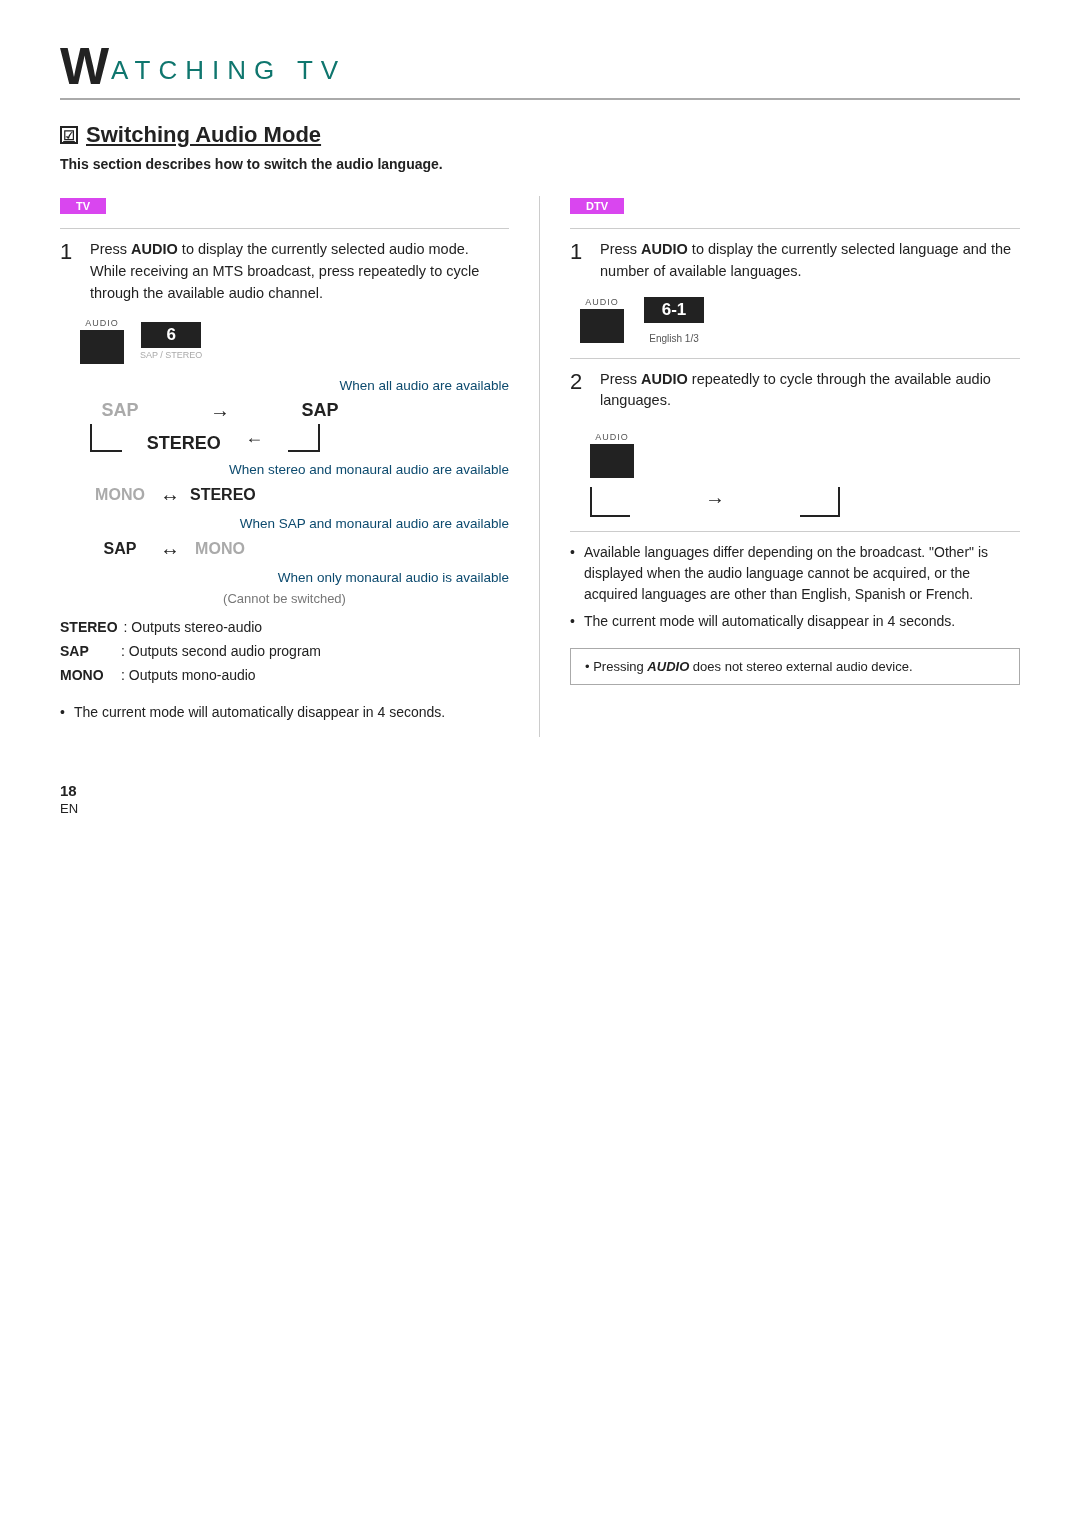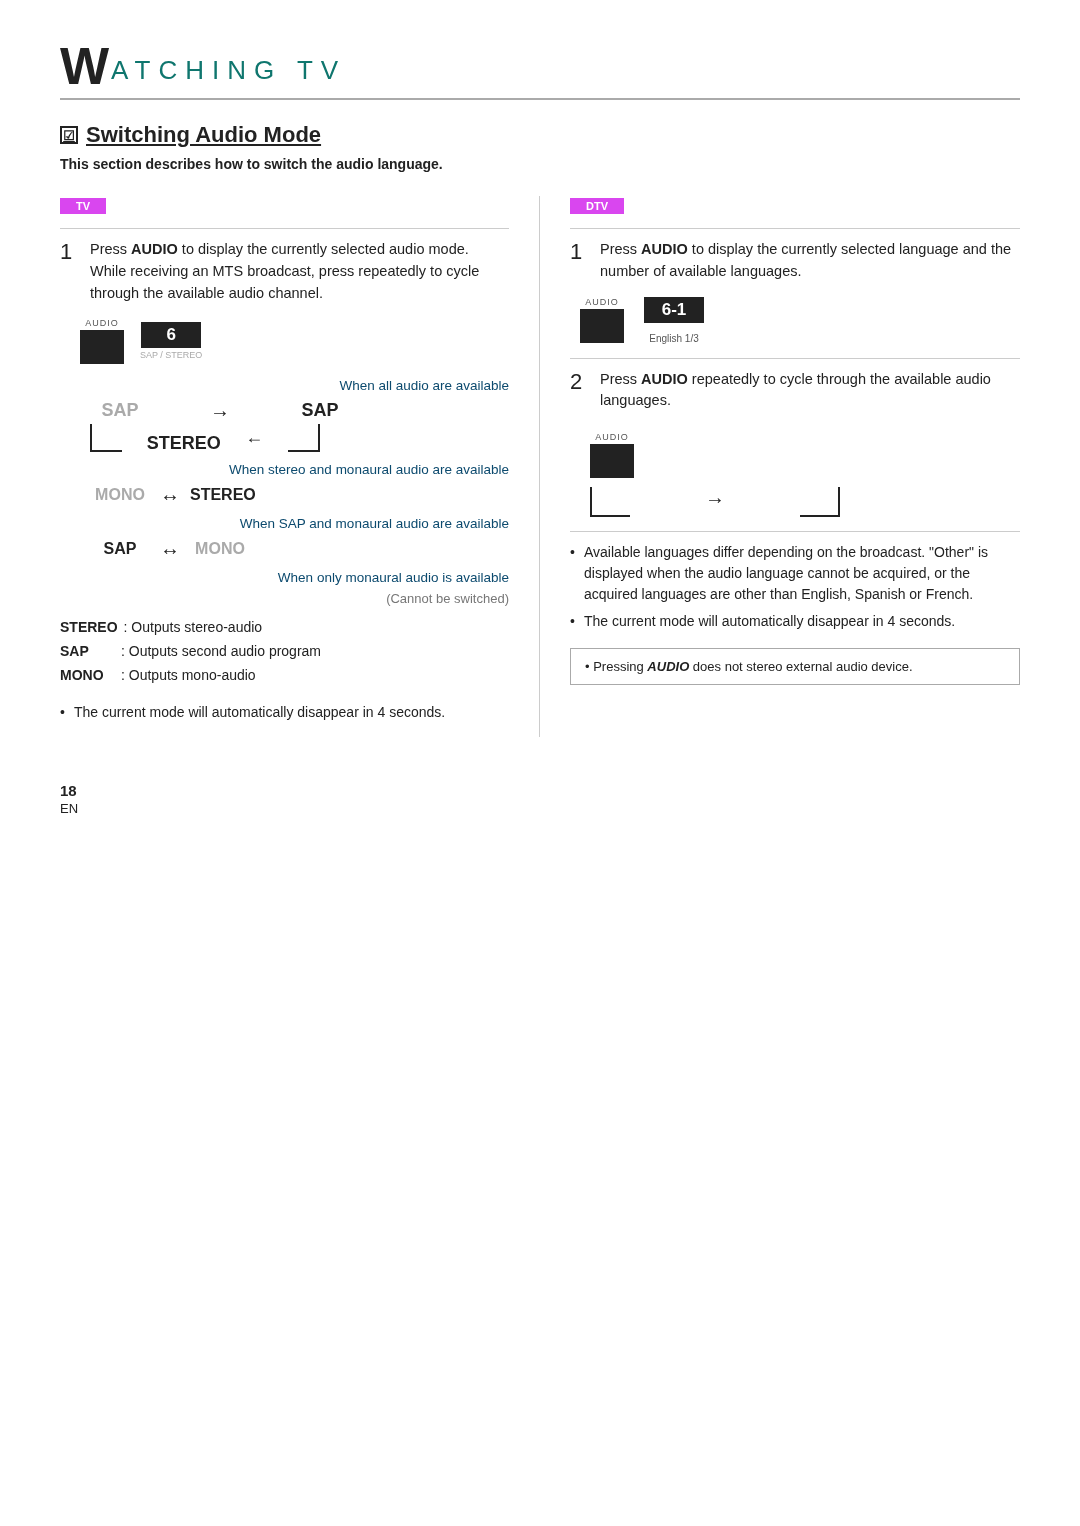--- a/index.html
+++ b/index.html
@@ -261,21 +261,21 @@
     }
 
     hr.section-divider {
       border: none;
       border-top: 1px solid #ccc;
       margin: 6px 0 10px 0;
     }
     .cannot-switch {
       font-size: 13px;
       color: #777;
-      text-align: right;
+      text-align: center;
       margin: 4px 0 10px 0;
     }
   </style>
 </head>
 <body>
 
 <div class="page-header">
   <span class="header-w">W</span>
   <span class="header-rest">ATCHING  TV</span>
 </div>

